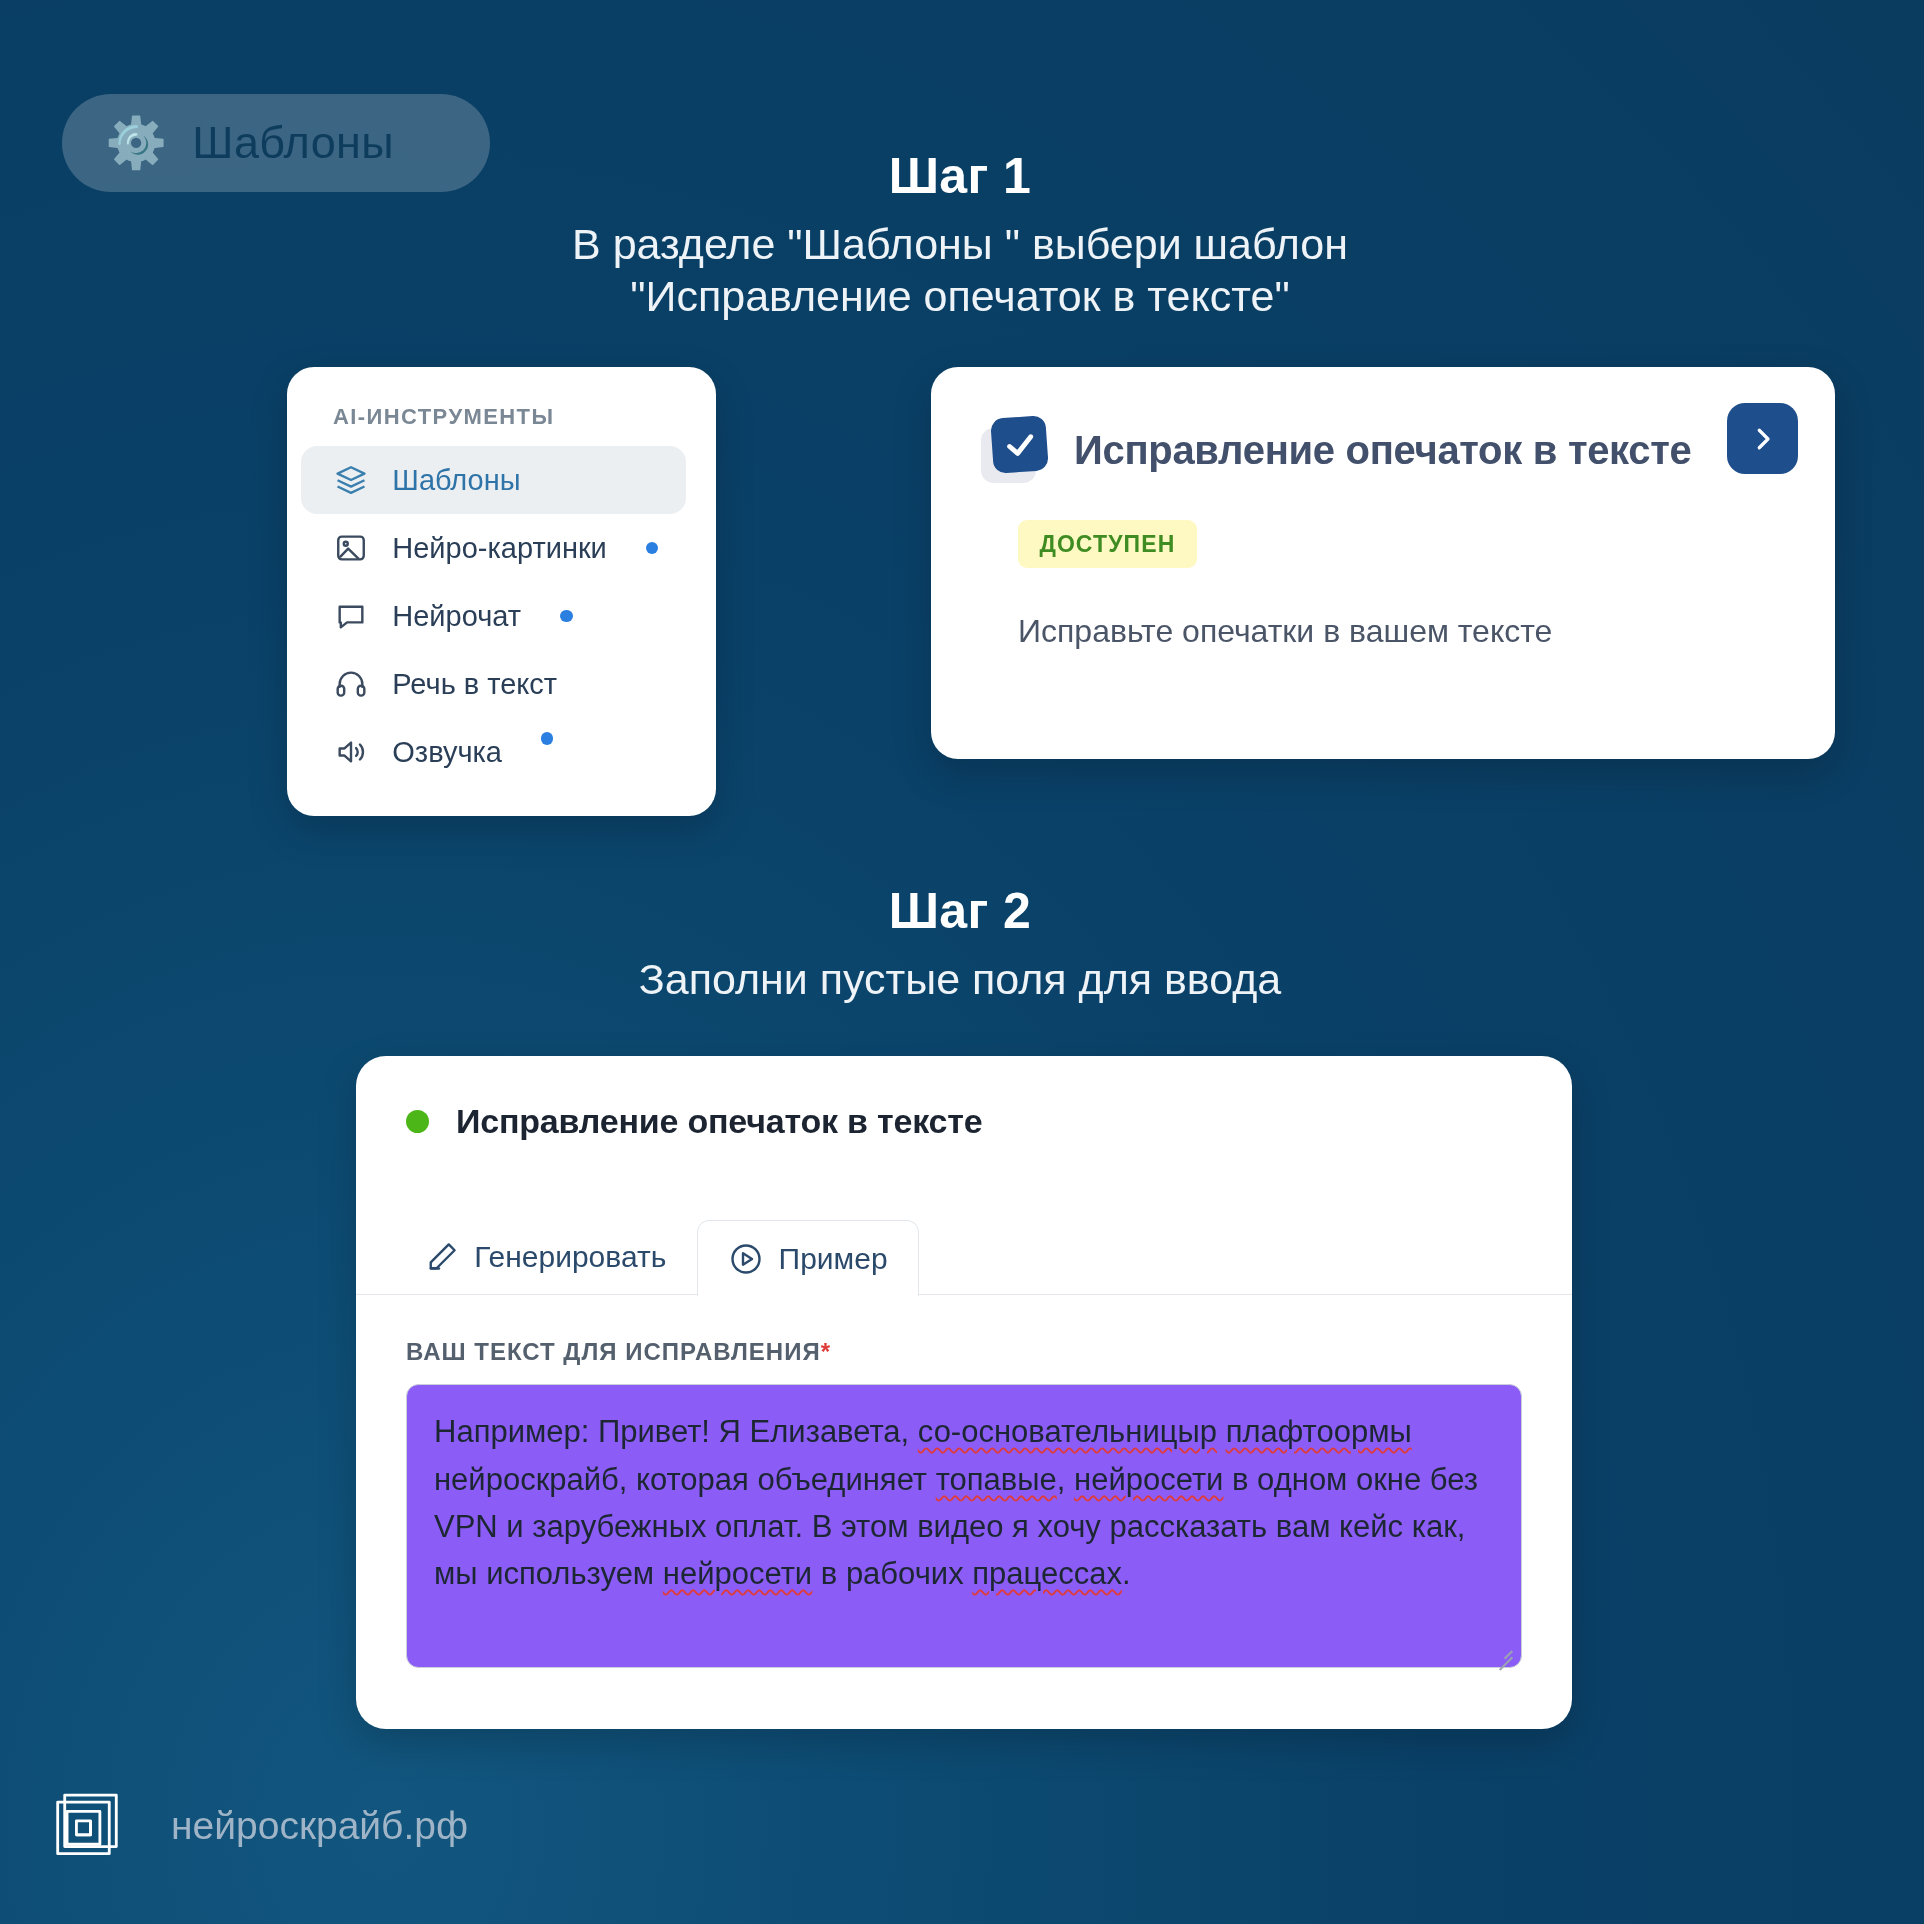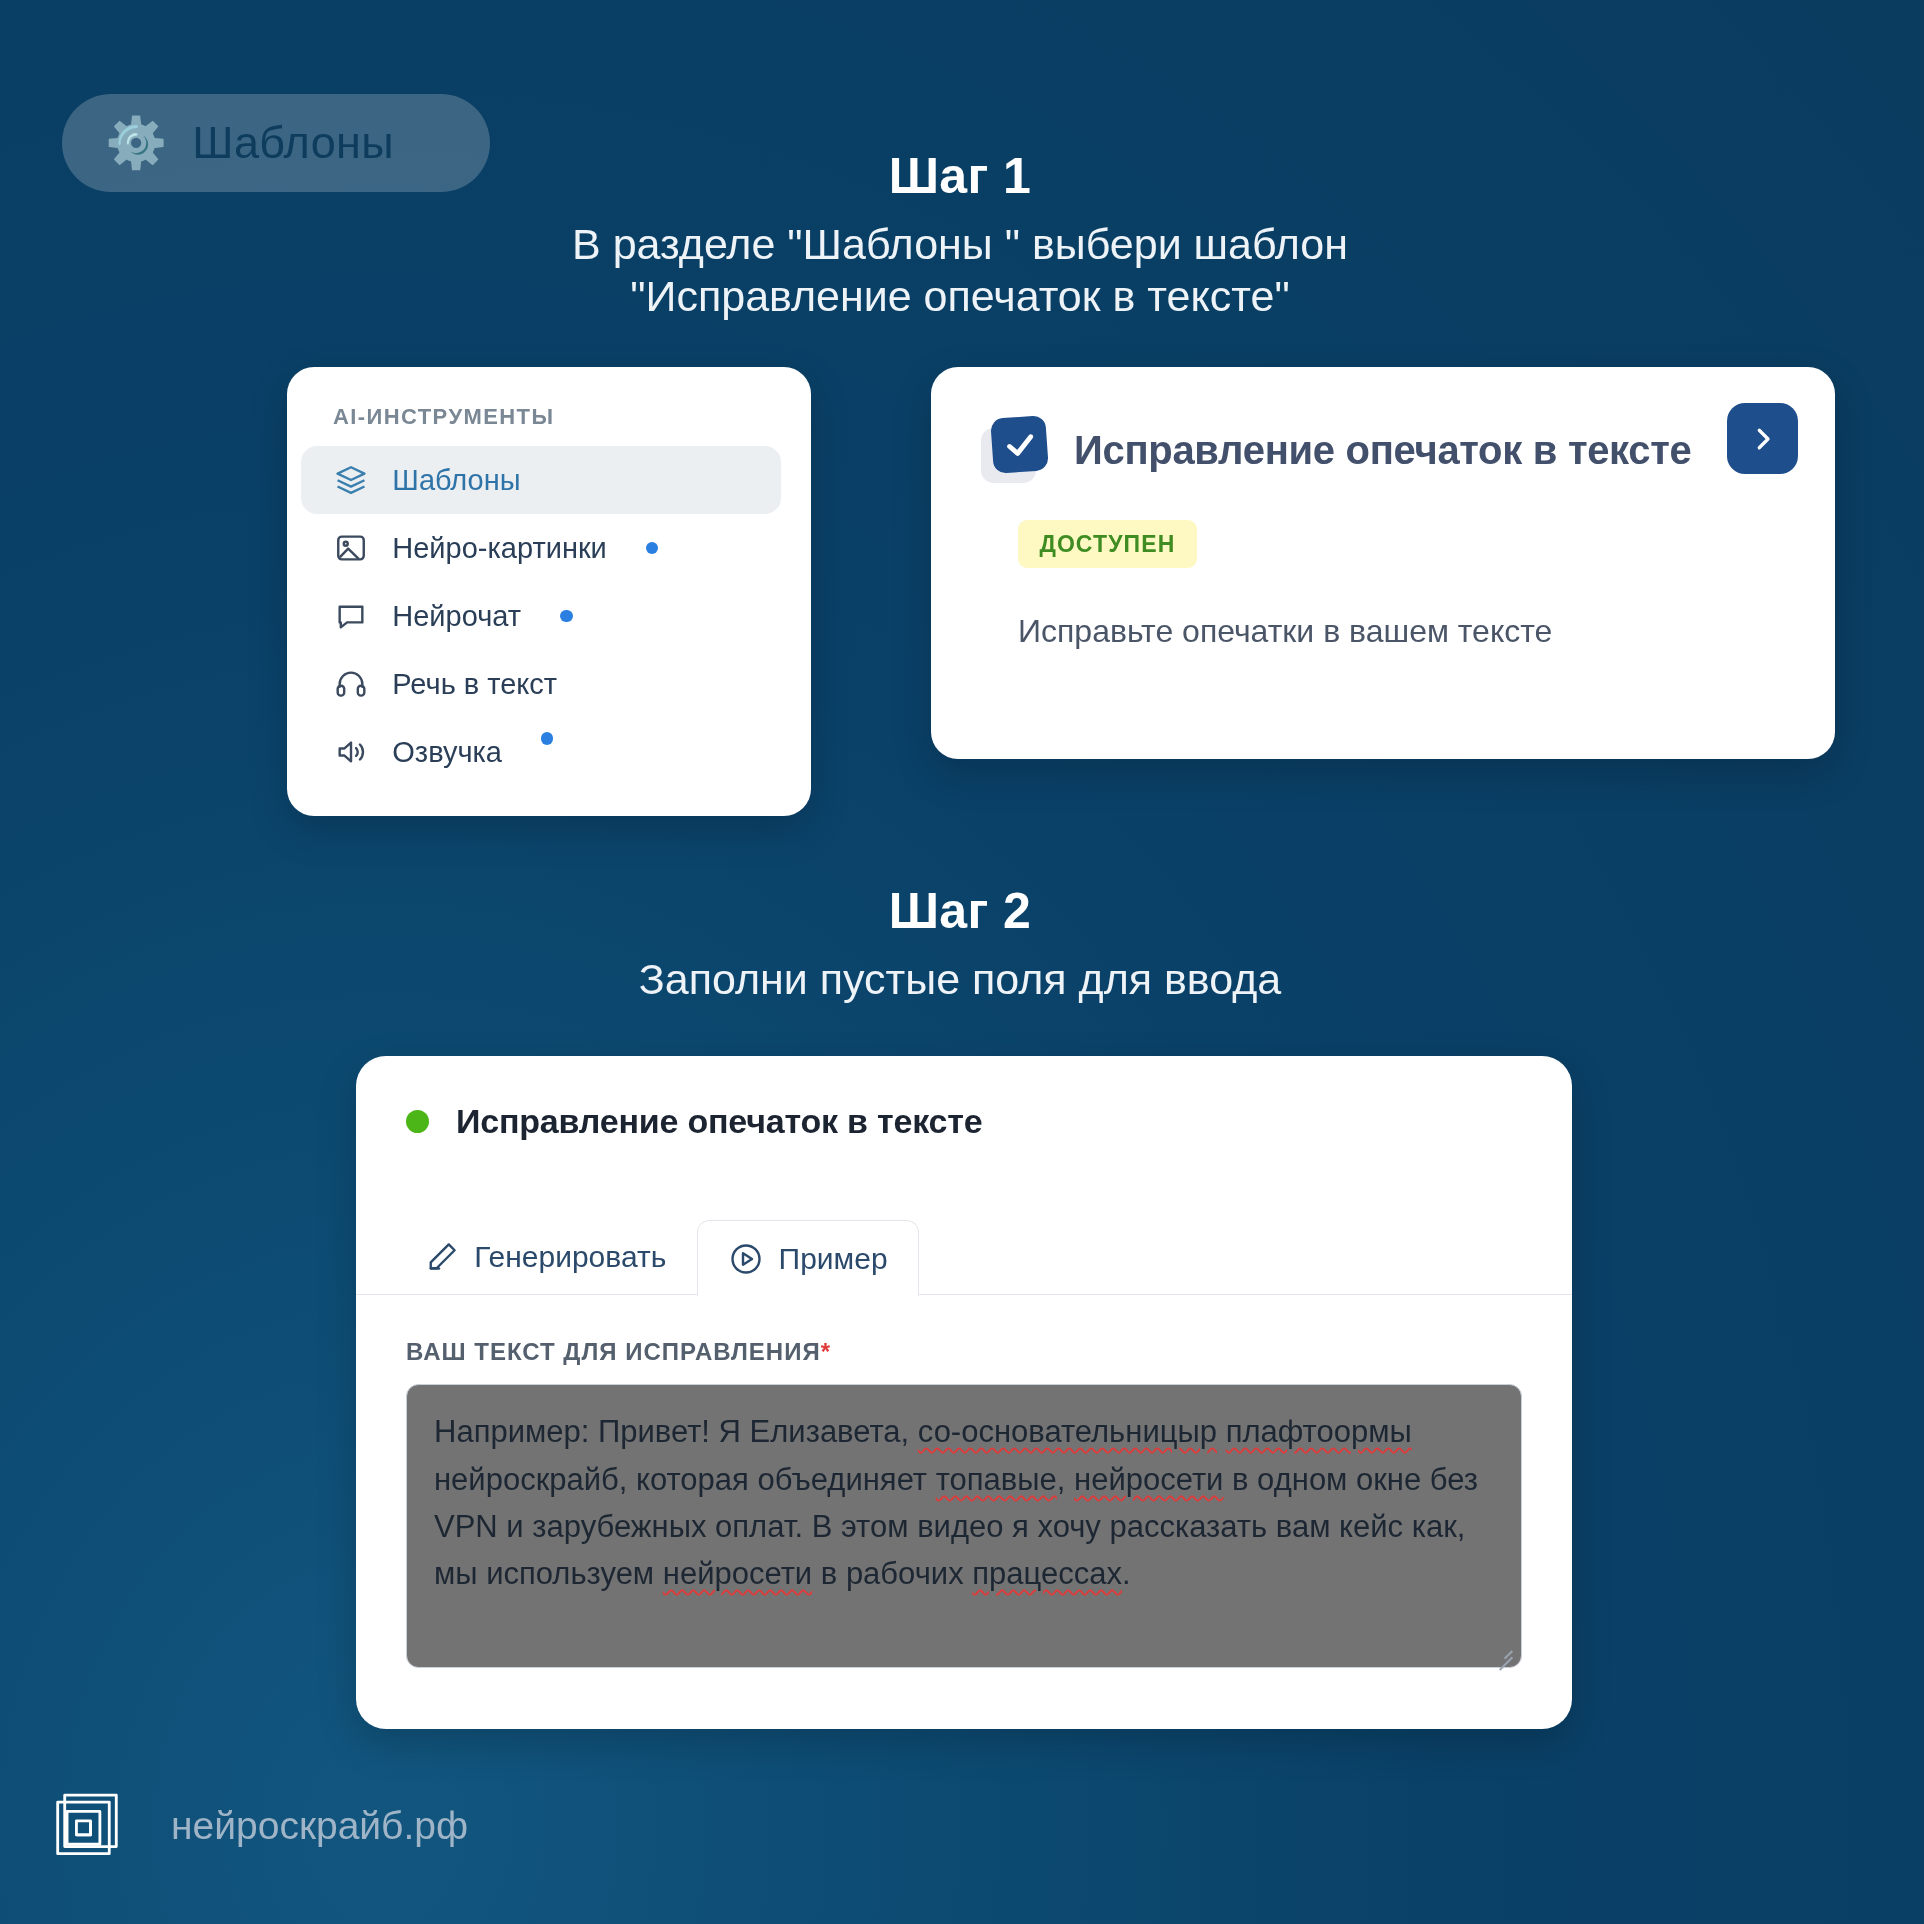--- a/index.html
+++ b/index.html
@@ -35,21 +35,21 @@
   .step-sub {
     font-size: 43px; color: #eef3f7; font-weight: 300; line-height: 1.22; margin-top: 12.5px;
   }
 
   
   .card { background: #ffffff; border-radius: 30px; box-shadow: 0 14.3px 39px rgba(0,0,0,0.18); }
 
   
   .sidebar-card {
     position: absolute; left: 287px; top: 367px;
-    width: 524px; padding: 30px 16px 30px 0;
+    width: 429px; padding: 30px 16px 30px 0;
     border-radius: 27px;
   }
   .sidebar-head {
     font-size: 22px; font-weight: bold; color: #7a8794;
     letter-spacing: 1.4px; padding: 7.1px 0 16px 46px;
   }
   .side-item {
     display: flex; align-items: center; gap: 23px;
     height: 68px; margin: 0 14.3px; padding-left: 32px;
     border-radius: 16px; font-size: 29px; color: #2a3f57;
@@ -129,21 +129,21 @@
   .tab svg { width: 36px; height: 36px; flex: 0 0 36px; }
 
   .field-label {
     margin: 43px 0 18px 50px;
     font-size: 24px; font-weight: bold; color: #55606e; letter-spacing: 1px;
   }
   .field-label .req { color: #e03b3b; }
   .textarea {
     margin: 0 50px; height: 284px;
     border: 1.8px solid #c9d0d8; border-radius: 12.5px;
-    padding: 23px 27px; position: relative; background: #737373;
+    padding: 23px 27px; position: relative; background: #8b5cf6;
   }
   .ta-text { font-size: 31px; line-height: 1.52; color: #1d2733; }
   .sq { text-decoration: underline; text-decoration-style: wavy;
         text-decoration-color: #e03b3b; text-decoration-thickness: 1.8px;
         text-underline-offset: 5.3px; }
   .resize-grip {
     position: absolute; right: 8px; bottom: 8px; width: 19.6px; height: 19.6px;
   }
   .resize-grip i { display: block; position: absolute; right: 0; height: 1.8px; background: #9aa4b0; }
   .resize-grip i:nth-child(1) { bottom: 1.8px; width: 18px; transform: rotate(-45deg); transform-origin: right bottom; }

